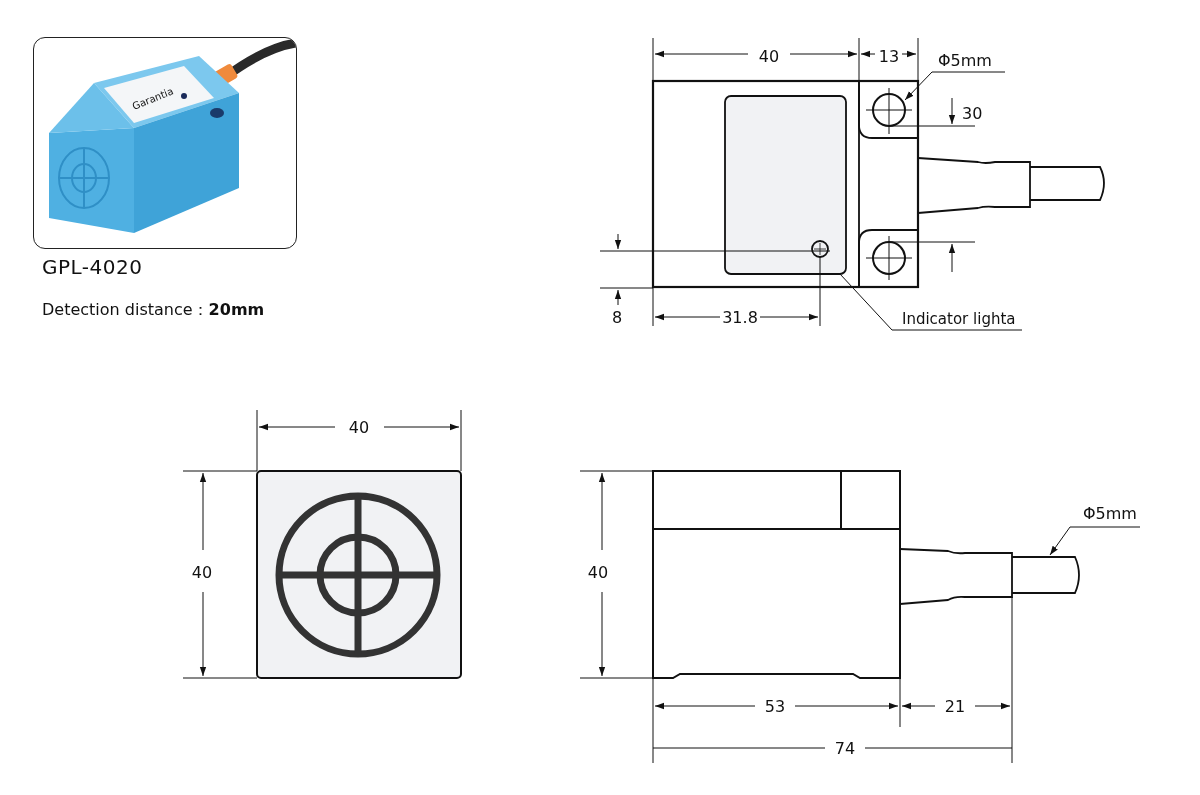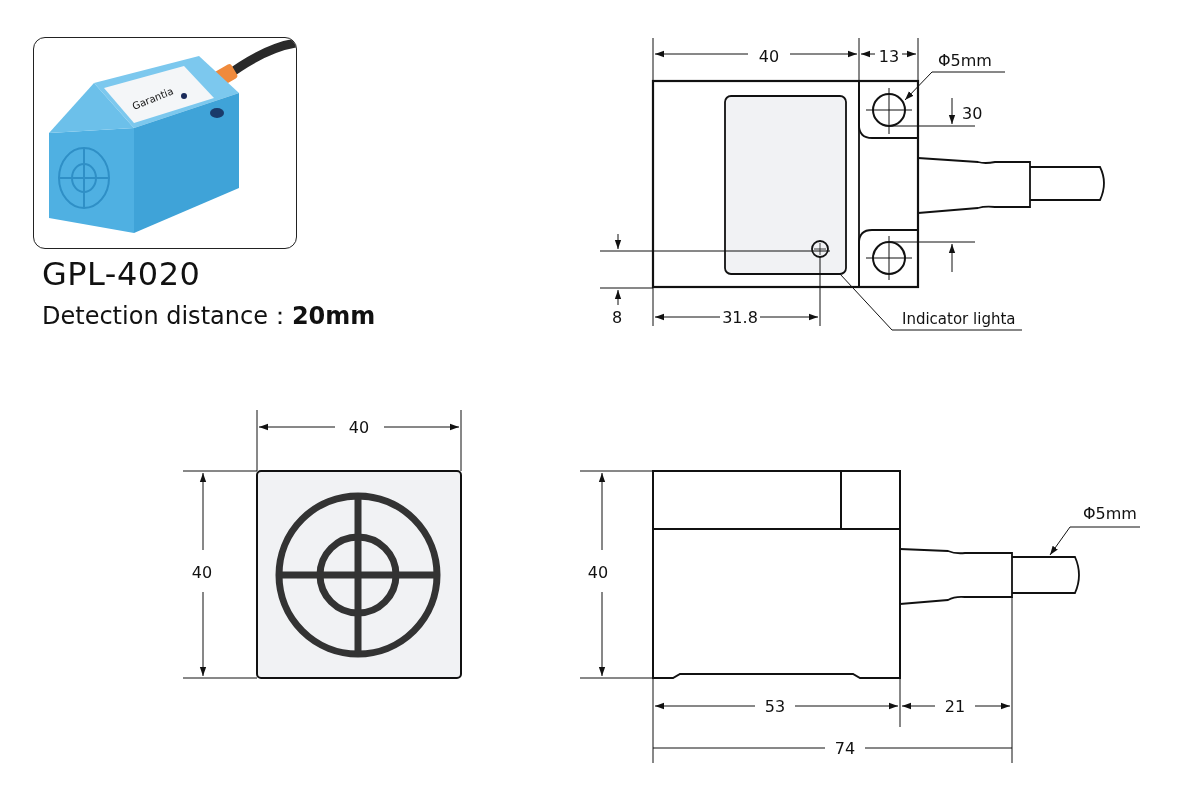--- a/index.html
+++ b/index.html
@@ -1,22 +1,22 @@
 <!DOCTYPE html>
 <html><head>
 <meta charset="utf-8">
 <style>
   html, body { margin: 0; padding: 0; background: #ffffff; }
   body { width: 1200px; height: 795px; position: relative; overflow: hidden;
          font-family: "DejaVu Sans", "Liberation Sans", sans-serif; color: #111; }
   .abs { position: absolute; }
   .photo-frame { left: 33px; top: 37px; width: 262px; height: 210px;
                  border: 1.5px solid #222; border-radius: 12px; background: #fff; overflow: hidden; }
-  .model-title { left: 42px; top: 255px; font-size: 32px; font-weight: 500; letter-spacing: 0.5px; color: #111; }
-  .detect-line { left: 42px; top: 300px; font-size: 24px; color: #111; white-space: nowrap; }
+  .model-title { left: 42px; top: 255px; font-size: 20px; font-weight: 500; letter-spacing: 0.5px; color: #111; }
+  .detect-line { left: 42px; top: 300px; font-size: 16px; color: #111; white-space: nowrap; }
   .detect-line .val { font-weight: 700; }
   svg.drawing { position: absolute; left: 0; top: 0; }
   svg text { font-family: "DejaVu Sans", "Liberation Sans", sans-serif; fill: #111; }
 </style>
 </head>
 <body>
 
 <div class="abs photo-frame">
   <svg width="262" height="210" viewBox="0 0 262 210">
 

